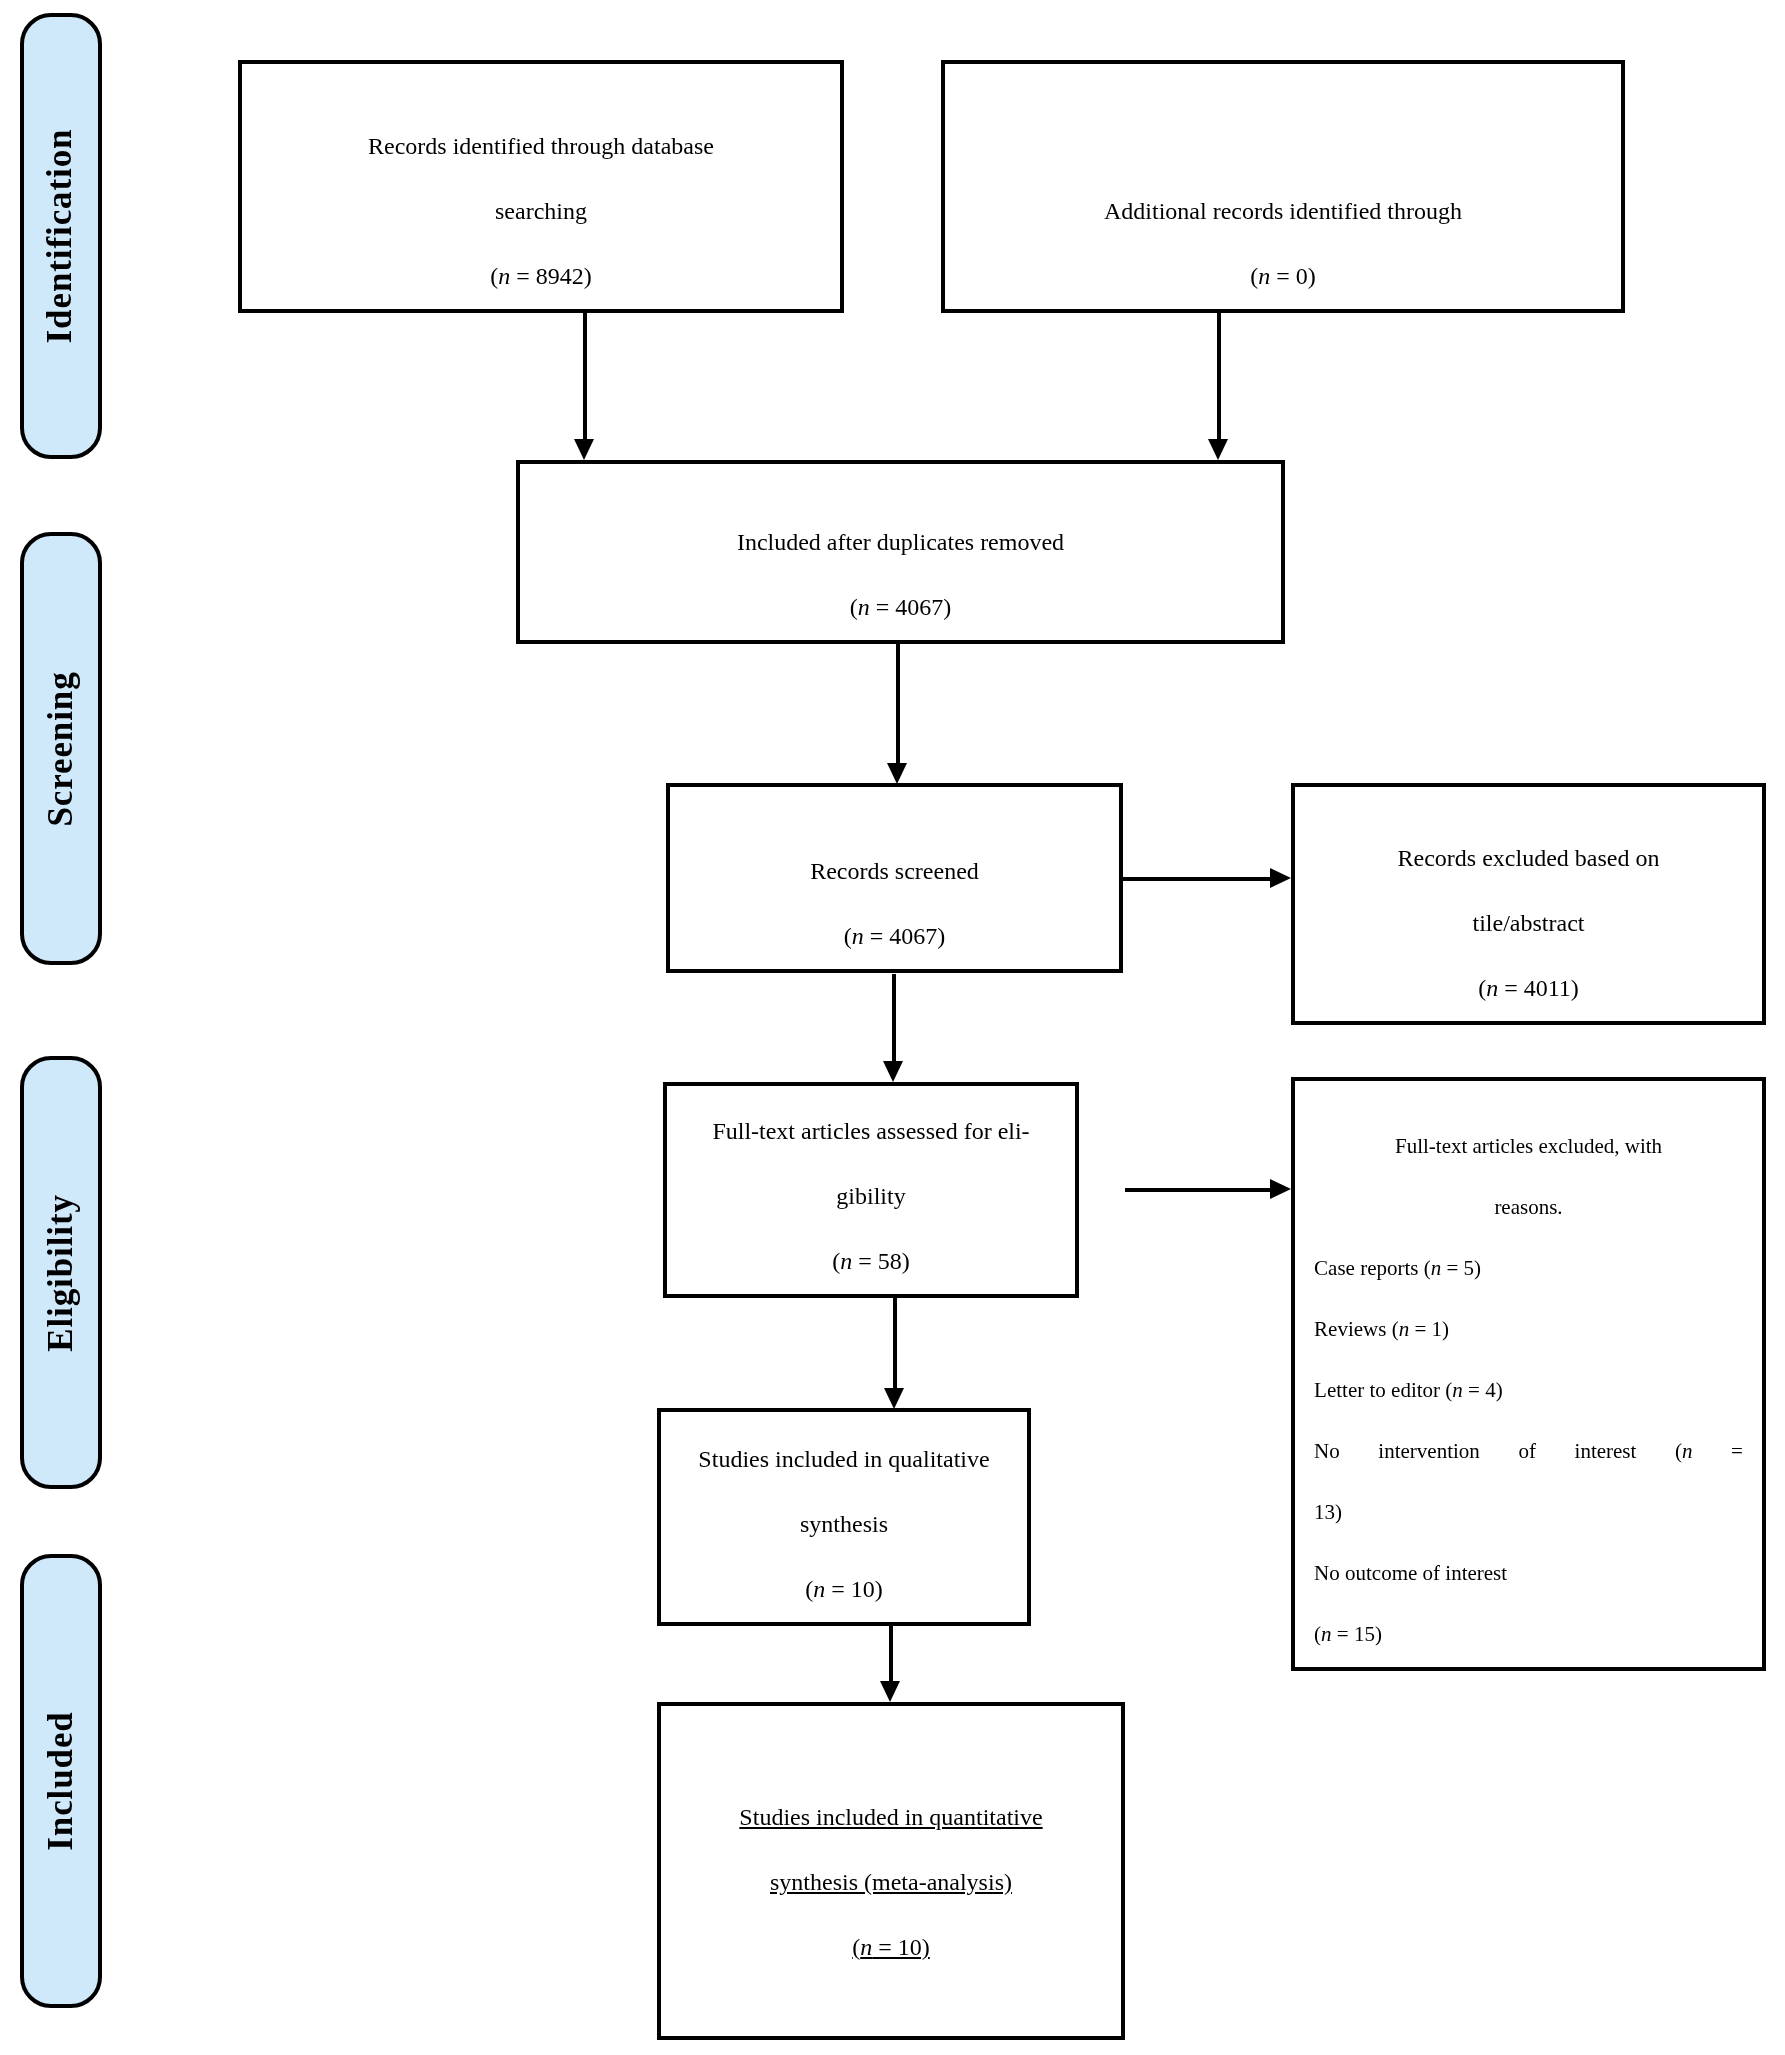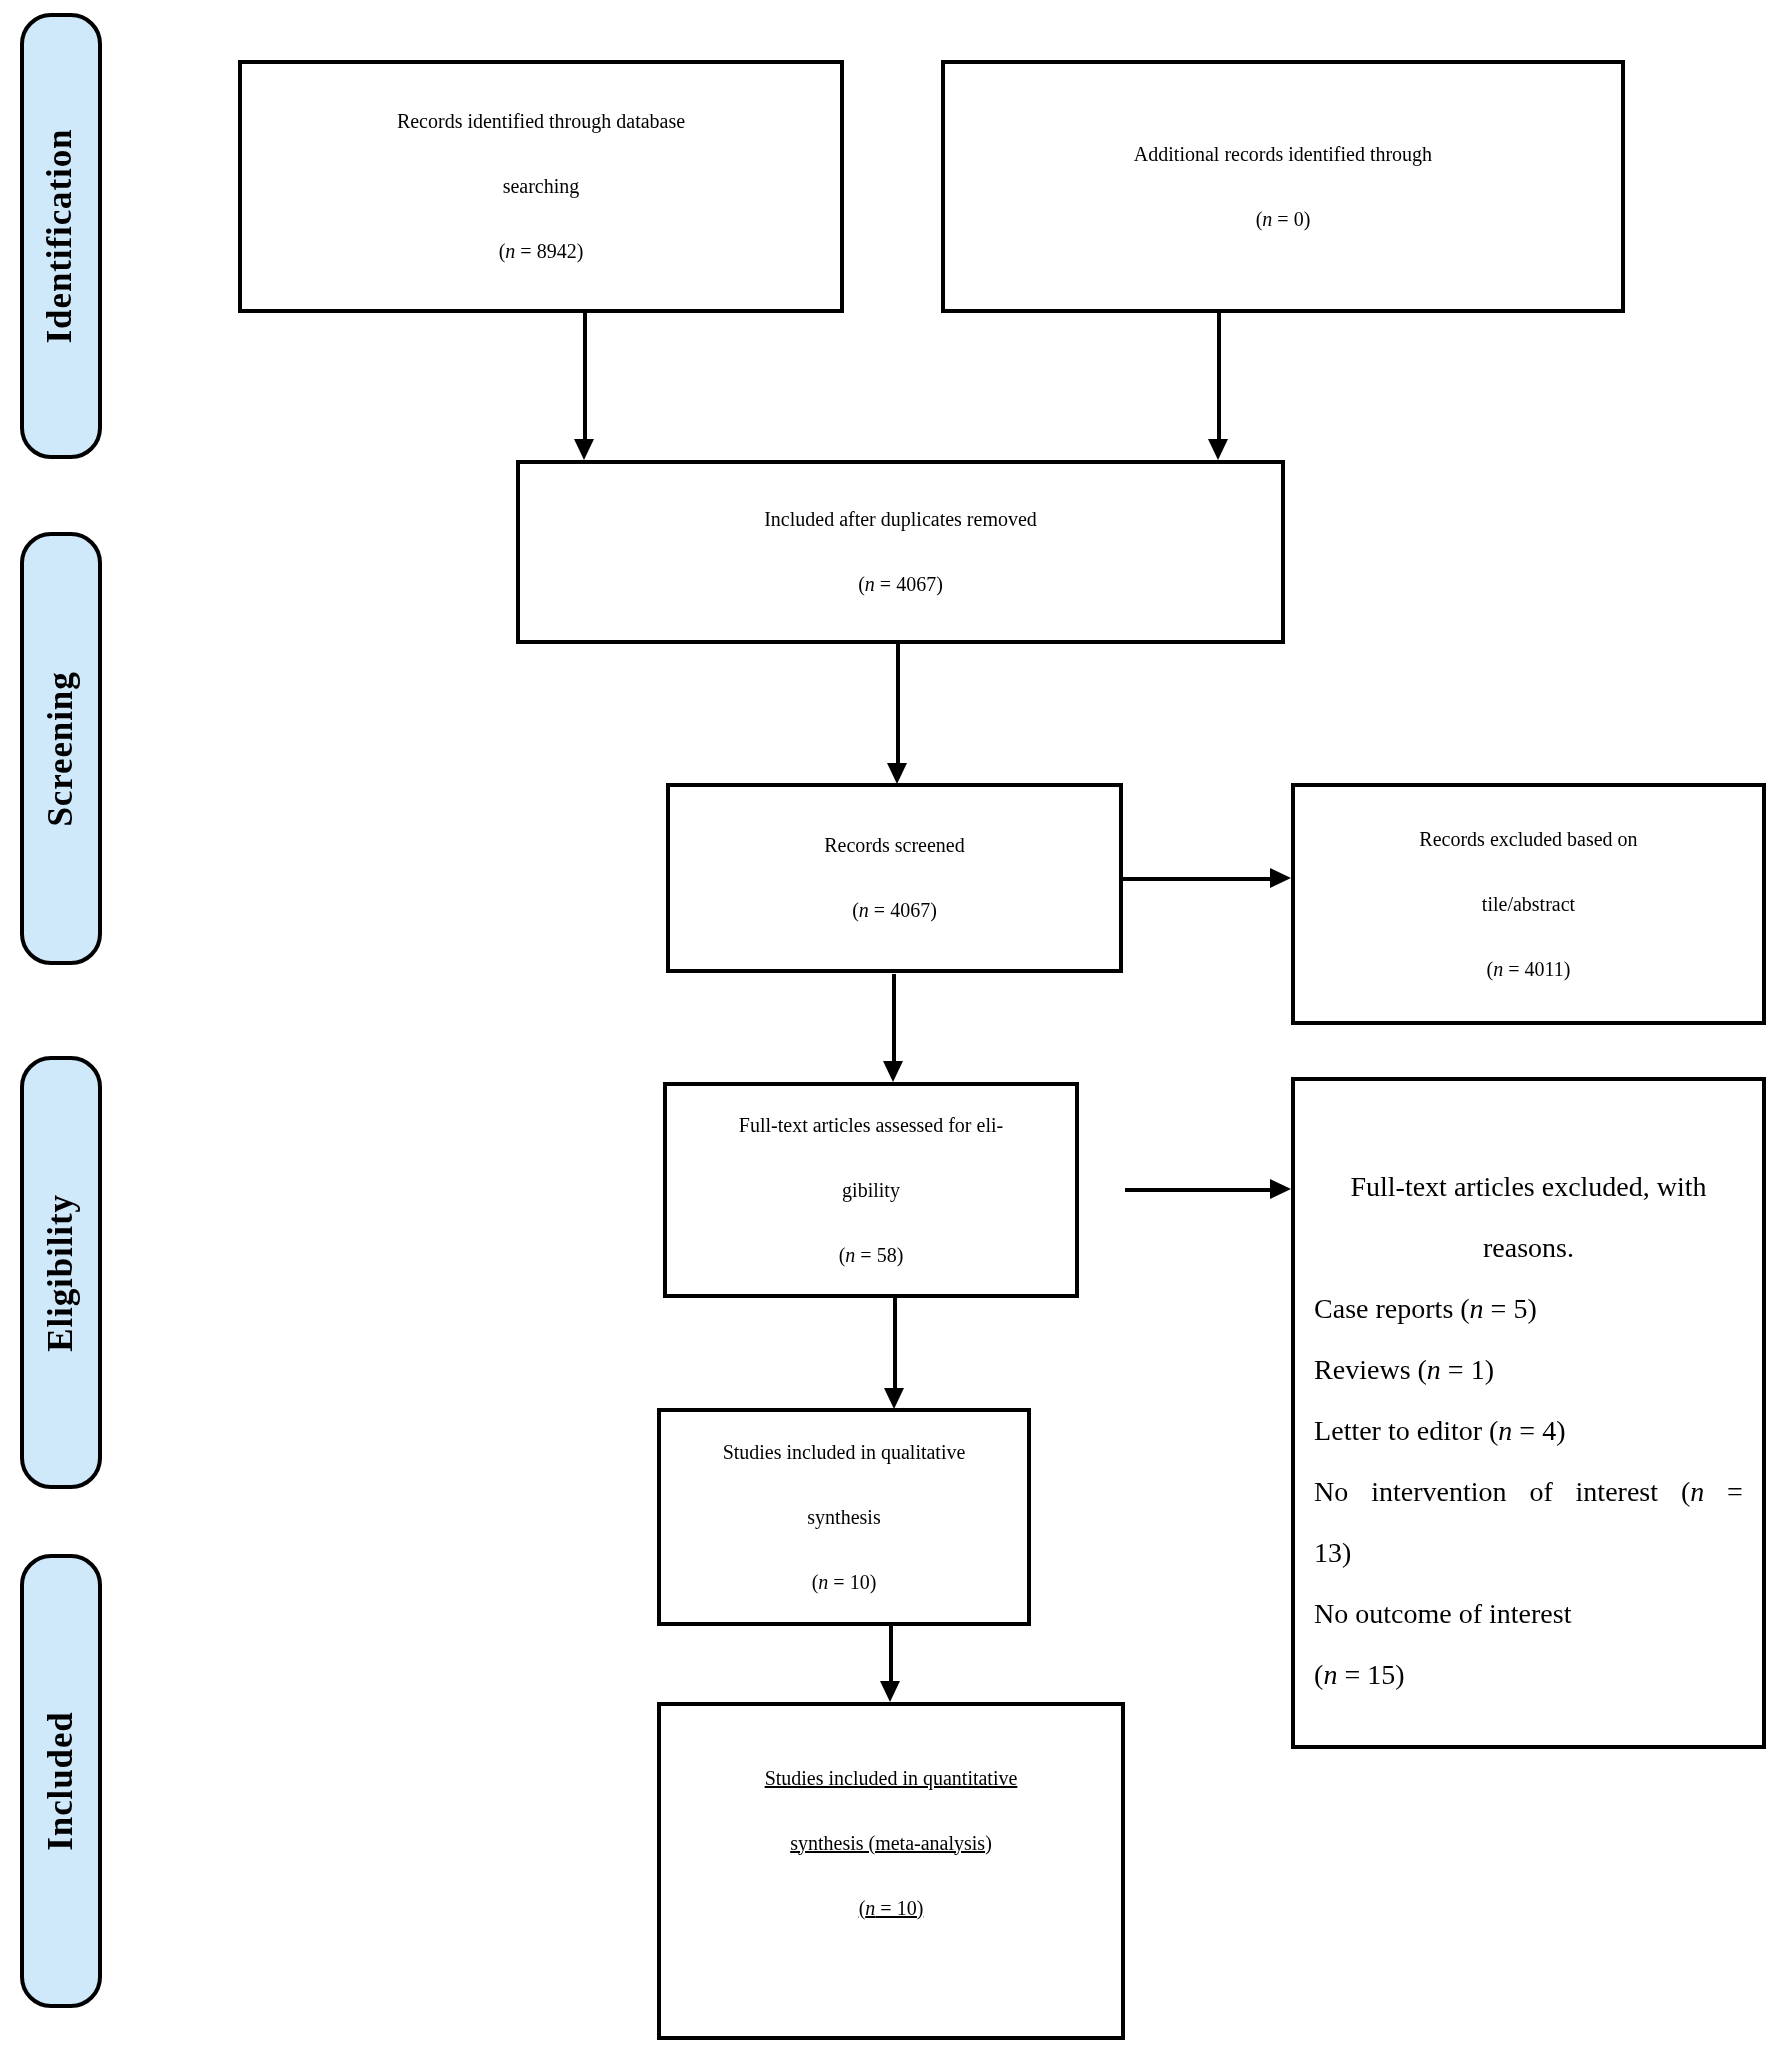--- a/index.html
+++ b/index.html
@@ -43,22 +43,22 @@
   #stage-included       { top: 1554px; height: 454px; }
 
   
   .box {
     position: absolute;
     box-sizing: border-box;
     background: #ffffff;
     border: 4.3px solid #000;
     display: flex;
     flex-direction: column;
-    justify-content: center;
-    font-size: 20px;
+    justify-content: flex-end;
+    font-size: 24px;
     line-height: 65px;
   }
   .box .line {
     white-space: nowrap;
     padding: 0 7.8px;
   }
   .align-center  { text-align: center; }
   .align-left    { text-align: left; }
   .align-justify {
     text-align: justify;
@@ -66,24 +66,24 @@
     white-space: normal;
   }
 
   #box-identified          { left: 238px;  top: 60px;  width: 606px; height: 253px; }
   #box-additional          { left: 941px; top: 60px;  width: 684px; height: 253px; }
   #box-deduplicated        { left: 516px; top: 460px; width: 769px; height: 184px; }
   #box-screened            { left: 666px; top: 783px; width: 457px; height: 190px; }
   #box-excluded-screening  { left: 1291px; top: 783px; width: 475px; height: 242px; }
   #box-fulltext            { left: 663px; top: 1082px; width: 416px; height: 216px; }
   #box-excluded-fulltext   {
-    left: 1291px; top: 1077px; width: 475px; height: 672px;
-    justify-content: center;
+    left: 1291px; top: 1077px; width: 475px; height: 594px;
+    justify-content: flex-start;
     padding: 35px 15.6px 0 15.6px;
-    font-size: 28px;
+    font-size: 21px;
     line-height: 61px;
   }
   #box-excluded-fulltext .line { padding: 0 3.5px; }
   #box-qualitative         { left: 657px; top: 1408px; width: 374px; height: 218px; }
   #box-quantitative        { left: 657px; top: 1702px; width: 468px; height: 338px; padding-bottom: 56px; box-sizing: border-box; text-decoration: underline; }
 
   
   .arrow-down {
     position: absolute;
     width: 3.5px;

